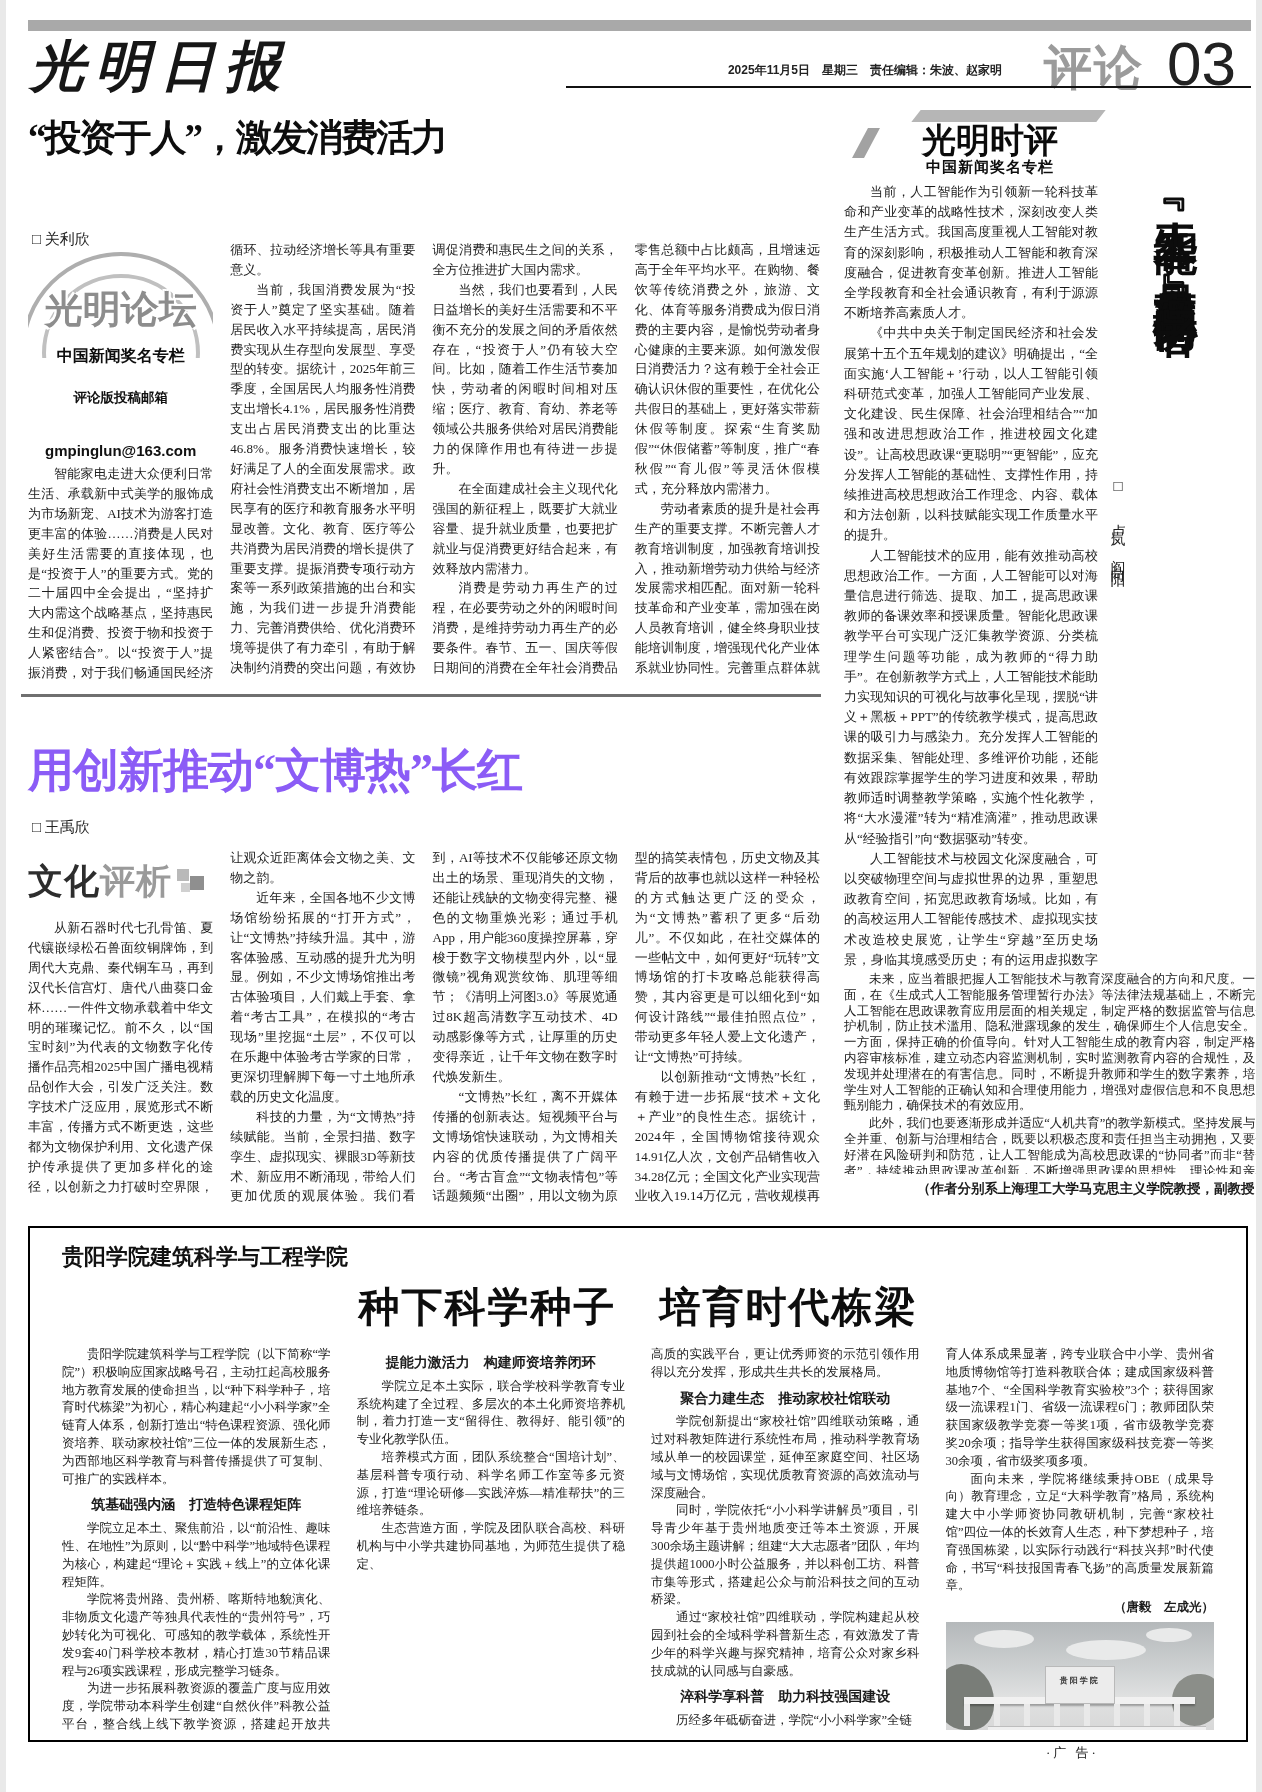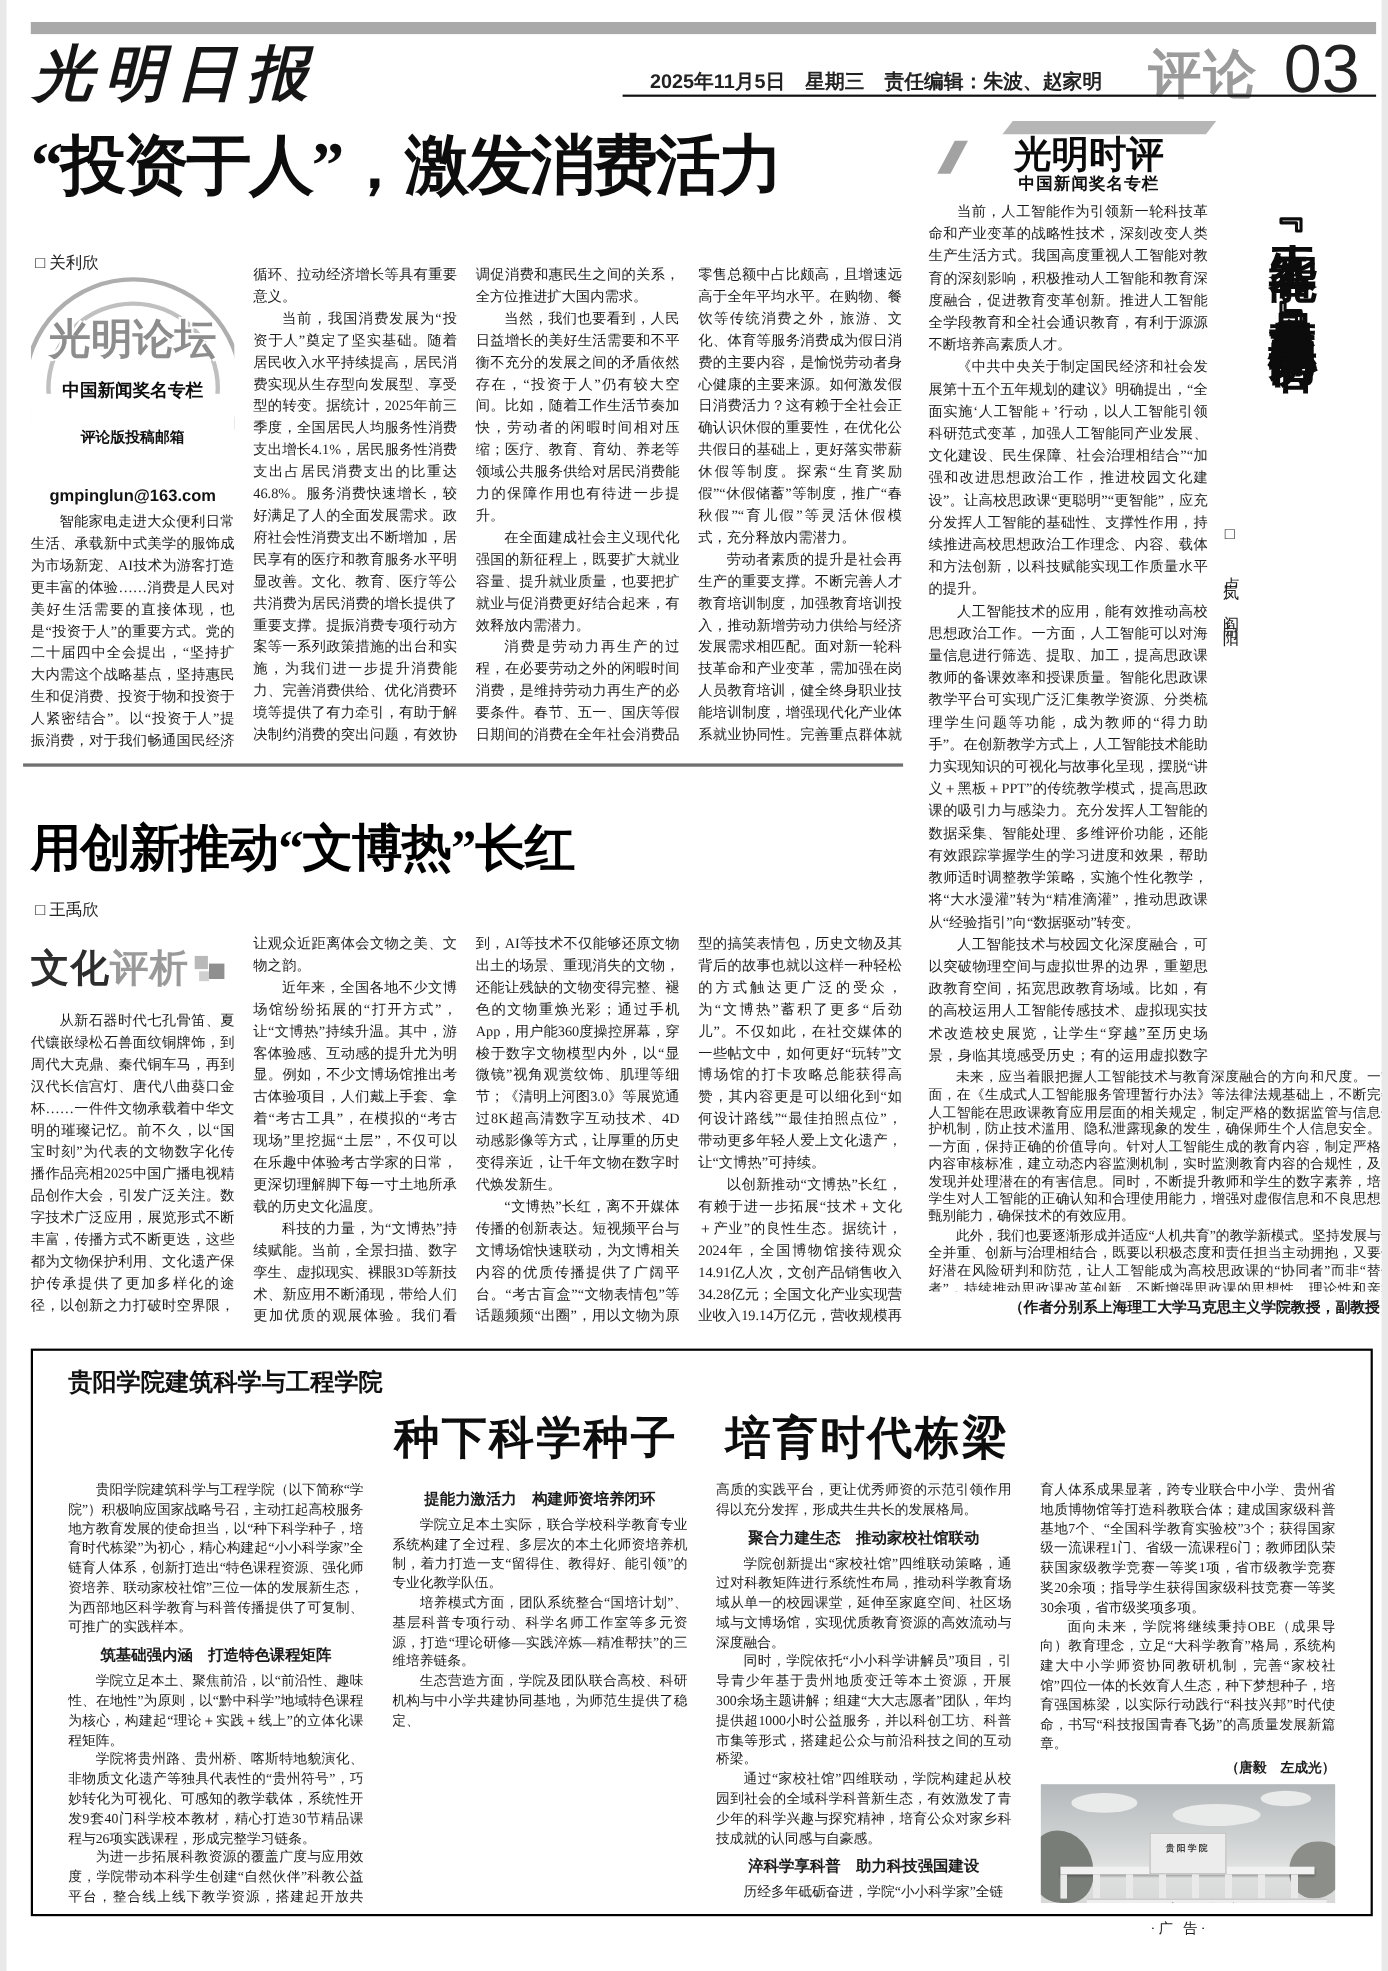--- a/index.html
+++ b/index.html
@@ -4,31 +4,31 @@
 <style>
   html,body{margin:0;padding:0;background:#e9e9e9;}
   .page{position:relative;width:1250px;height:1792px;margin:0 auto;background:#fff;
         font-family:"Liberation Serif",serif;color:#1c1c1c;overflow:hidden;}
   .abs{position:absolute;}
 
   
   .topbar{left:22px;top:20px;width:1223px;height:11px;background:#a9a9a9;}
   .logo{left:24px;top:30px;font-family:"DejaVu Serif",serif;font-size:55px;font-weight:900;
         font-style:italic;letter-spacing:10px;color:#161616;}
-  .dateline{right:254px;top:62px;font-family:"Liberation Sans",sans-serif;font-size:18px;
+  .dateline{right:254px;top:62px;font-family:"Liberation Sans",sans-serif;font-size:12px;
         font-weight:700;color:#222;white-space:nowrap;}
   .section-badge{right:112px;top:36px;font-family:"Liberation Sans",sans-serif;font-size:48px;
         font-weight:900;color:#9b9b9b;letter-spacing:2px;}
   .page-number{right:20px;top:28px;font-family:"Liberation Sans",sans-serif;font-size:62px;
         font-weight:400;color:#222;}
   .headrule{left:560px;top:86px;width:685px;height:2px;background:#111;}
 
   
-  .headline-xl{font-size:59px;font-weight:900;letter-spacing:-2px;color:#0d0d0d;line-height:1.1;}
-  .headline-lg{font-size:46px;font-weight:900;letter-spacing:-1px;color:#000000;}
+  .headline-xl{font-size:37px;font-weight:900;letter-spacing:-2px;color:#0d0d0d;line-height:1.1;}
+  .headline-lg{font-size:46px;font-weight:900;letter-spacing:-1px;color:#8b5cf6;}
   .byline{font-size:15px;color:#222;}
   .bodycols{column-gap:17px;text-align:justify;font-size:13px;line-height:19.9px;overflow:hidden;}
   .para{margin:0;text-indent:2em;}
   .para.ni{text-indent:0;}
   .subhead{font-family:"Liberation Sans",sans-serif;font-weight:700;text-align:center;
            font-size:14.5px;margin:9px 0 7px;text-indent:0;}
   .sig{text-align:right;font-family:"Liberation Sans",sans-serif;font-weight:700;
        font-size:12.5px;margin-top:4px;}
 
   

